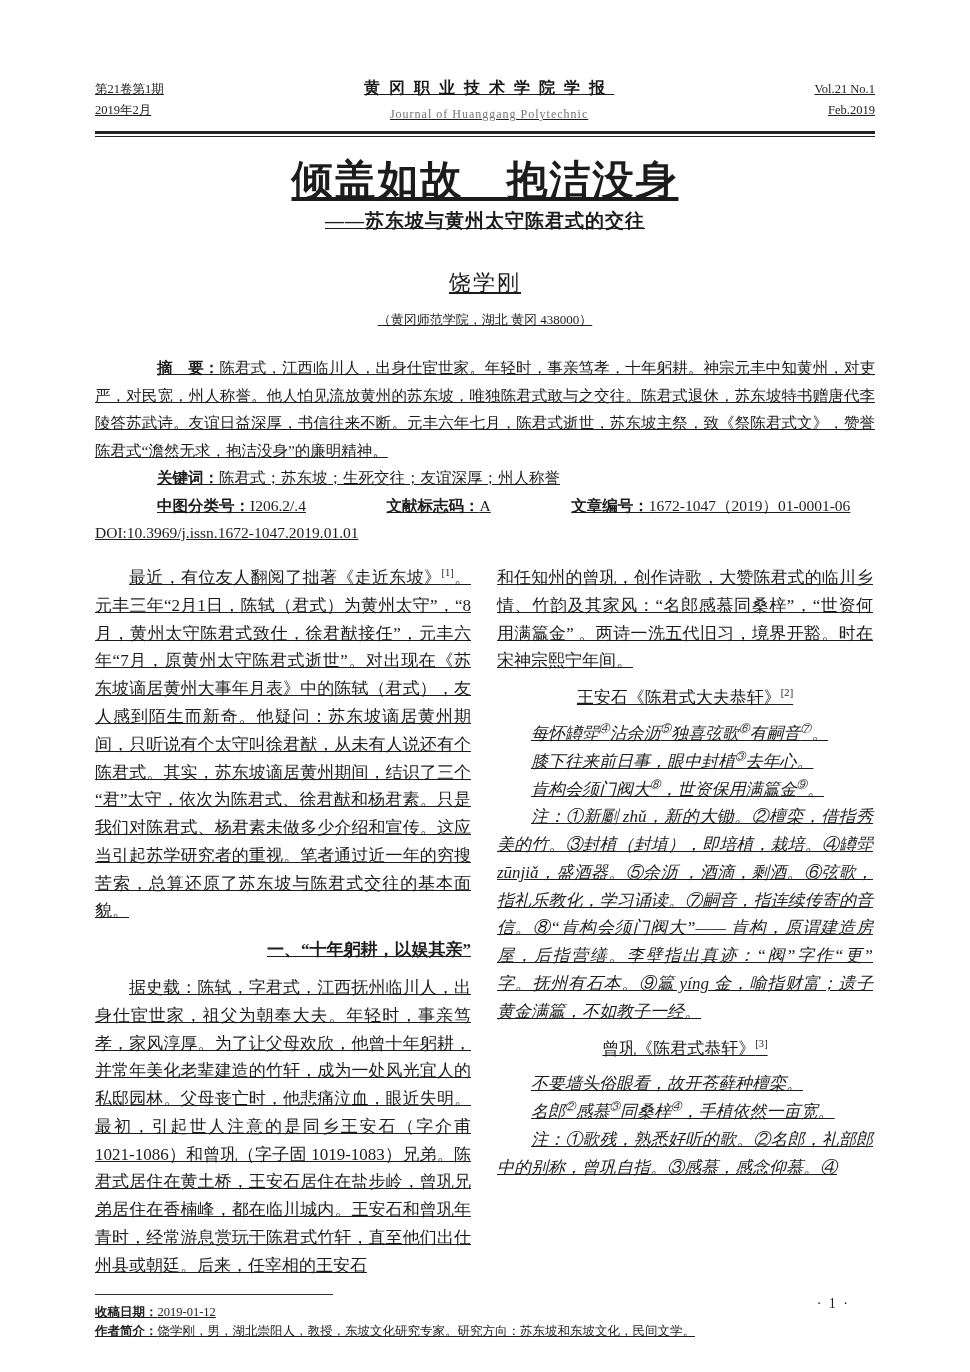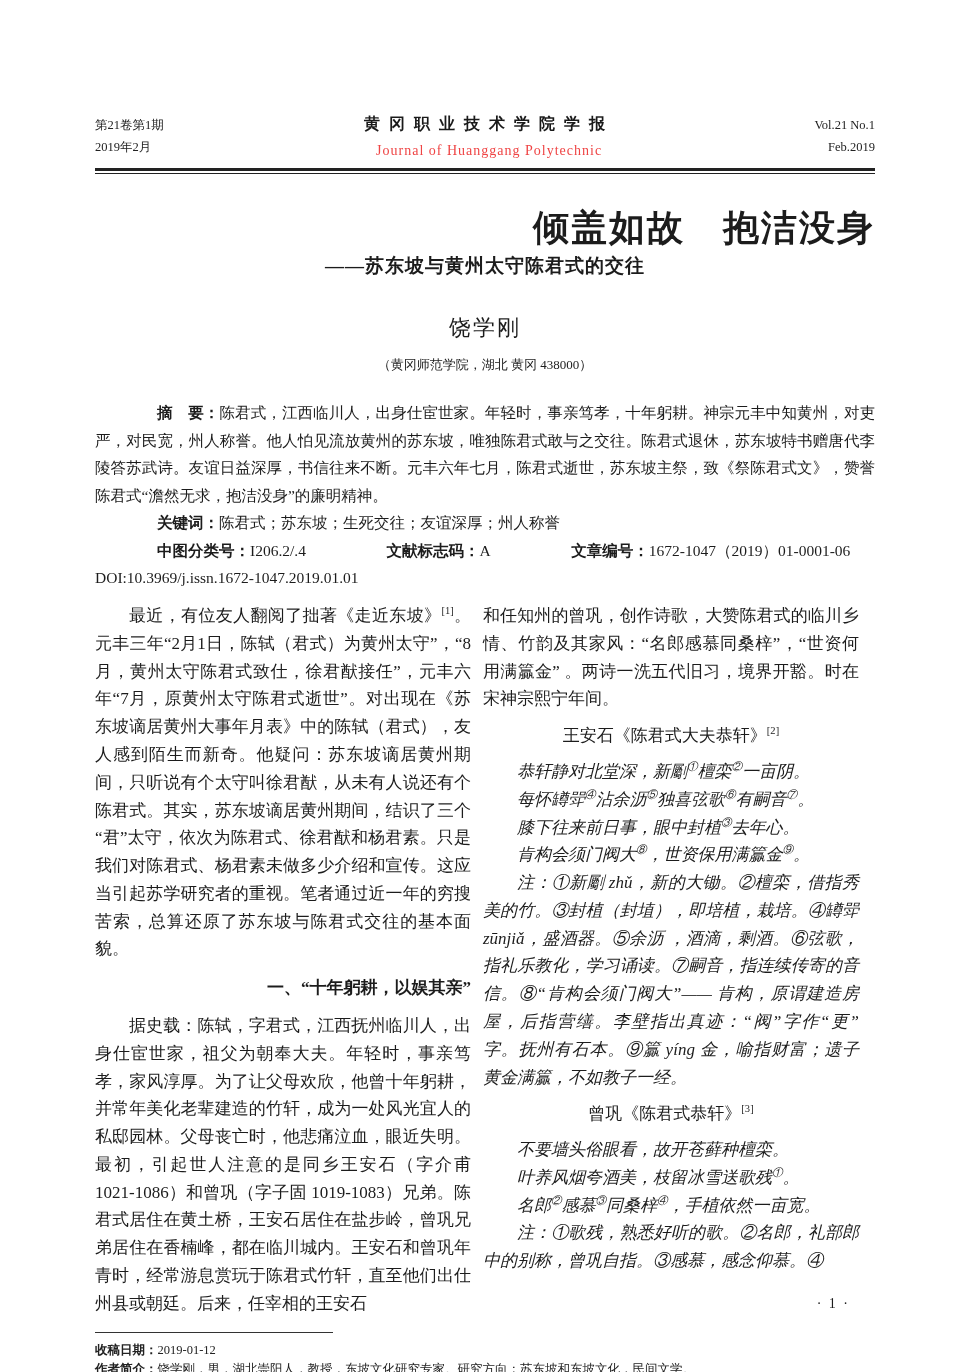--- a/index.html
+++ b/index.html
@@ -2,47 +2,47 @@
 <html lang="zh"><head>
 <meta charset="utf-8">
 <style>
   * { margin:0; padding:0; box-sizing:border-box; }
   html,body { background:#ffffff; }
   body {
     width:970px; height:1372px;
     font-family:"Liberation Serif","DejaVu Serif",serif;
     color:#1c1c1c;
   }
-  .page { width:970px; height:1372px; padding:114px 95px 0 95px; position:relative; overflow:hidden; }
+  .page { width:970px; height:1372px; padding:78px 95px 0 95px; position:relative; overflow:hidden;text-decoration:underline; }
 
   
   .jheader { display:flex; justify-content:space-between; align-items:center; }
   .hdr-side { font-size:12.5px; line-height:1.7; color:#222; }
   .hdr-side.left { text-align:left; }
   .hdr-side.right { text-align:right; }
   .hdr-center { text-align:center; }
   .hdr-cn { font-size:16px; font-weight:600; letter-spacing:9px; color:#1a1a1a; }
-  .hdr-en { font-size:14px; margin-top:8px; letter-spacing:1px; color:#ef4444; }
+  .hdr-en { font-size:12px; margin-top:8px; letter-spacing:1px; color:#737373; }
   .double-rule { margin-top:9px; height:6px; border-top:3.2px solid #222; border-bottom:1.8px solid #222; }
 
   
-  .art-title { margin-top:30px; text-align:right; font-size:36px; font-weight:bold; letter-spacing:2px; }
+  .art-title { margin-top:16px; text-align:center; font-size:41px; font-weight:bold; letter-spacing:2px; }
   .art-subtitle { margin-top:0; text-align:center; font-size:19px; font-weight:bold; letter-spacing:1px; }
   .art-author { margin-top:34px; text-align:center; font-size:22px; letter-spacing:2px; }
   .art-affil { margin-top:13px; text-align:center; font-size:13px; }
 
   
   .meta { margin-top:25px; font-size:15.5px; line-height:1.78; text-align:justify; }
   .meta p.indent { text-indent:2em; }
   .meta .lbl { font-weight:bold;margin-left:31px; }
   .meta .gap { display:inline-block; width:3.2em; }
   .doi-line { text-indent:0; }
 
   
-  .columns { margin-top:10px; display:flex; gap:12px; }
+  .columns { margin-top:17px; display:flex; gap:26px; }
   .col { width:376px; font-size:17px; line-height:1.635; text-align:justify; }
   .col p.ind { text-indent:2em; }
   sup { font-size:0.62em; vertical-align:super; line-height:0; }
   .sec-heading { font-weight:bold; text-align:right; text-indent:2em; margin:11px 0 10px 0; }
   .poem-heading { text-align:center; margin:9px 0 8px 0; }
   .poem { font-style:italic; }
   .poem-line { margin-left:2em; text-align:left; }
   .poem-note { font-style:italic; text-indent:2em; }
 
   
@@ -90,31 +90,29 @@
       <p class="ind"><span>最近，有位友人翻阅了拙著《走近东坡》</span><sup>[1]</sup><span>。元丰三年“2月1日，陈轼（君式）为黄州太守”，“8月，黄州太守陈君式致仕，徐君猷接任”，元丰六年“7月，原黄州太守陈君式逝世”。对出现在《苏东坡谪居黄州大事年月表》中的陈轼（君式），友人感到陌生而新奇。他疑问：苏东坡谪居黄州期间，只听说有个太守叫徐君猷，从未有人说还有个陈君式。其实，苏东坡谪居黄州期间，结识了三个“君”太守，依次为陈君式、徐君猷和杨君素。只是我们对陈君式、杨君素未做多少介绍和宣传。这应当引起苏学研究者的重视。笔者通过近一年的穷搜苦索，总算还原了苏东坡与陈君式交往的基本面貌。</span></p>
       <div class="sec-heading">一、“十年躬耕，以娱其亲”</div>
       <p class="ind">据史载：陈轼，字君式，江西抚州临川人，出身仕宦世家，祖父为朝奉大夫。年轻时，事亲笃孝，家风淳厚。为了让父母欢欣，他曾十年躬耕，并常年美化老辈建造的竹轩，成为一处风光宜人的私邸园林。父母丧亡时，他悲痛泣血，眼近失明。最初，引起世人注意的是同乡王安石（字介甫 1021-1086）和曾巩（字子固 1019-1083）兄弟。陈君式居住在黄土桥，王安石居住在盐步岭，曾巩兄弟居住在香楠峰，都在临川城内。王安石和曾巩年青时，经常游息赏玩于陈君式竹轩，直至他们出仕州县或朝廷。后来，任宰相的王安石</p>
     </div>
 
     <div class="col">
       <p>和任知州的曾巩，创作诗歌，大赞陈君式的临川乡情、竹韵及其家风：“名郎感慕同桑梓”，“世资何用满籯金” 。两诗一洗五代旧习，境界开豁。时在宋神宗熙宁年间。</p>
 
       <div class="poem-heading"><span>王安石《陈君式大夫恭轩》</span><sup>[2]</sup></div>
       <div class="poem">
-        <div class="poem-line sup-circ">恭轩静对北堂深，新劚<sup>①</sup>檀栾<sup>②</sup>一亩阴。</div>
         <div class="poem-line sup-circ">每怀罇斝<sup>④</sup>沾余沥<sup>⑤</sup>独喜弦歌<sup>⑥</sup>有嗣音<sup>⑦</sup>。</div>
         <div class="poem-line sup-circ">膝下往来前日事，眼中封植<sup>③</sup>去年心。</div>
         <div class="poem-line sup-circ">肯构会须门阀大<sup>⑧</sup>，世资保用满籯金<sup>⑨</sup>。</div>
       </div>
       <p class="poem-note">注：①新劚 zhǔ，新的大锄。②檀栾，借指秀美的竹。③封植（封埴），即培植，栽培。④罇斝 zūnjiǎ，盛酒器。⑤余沥 ，酒滴，剩酒。⑥弦歌，指礼乐教化，学习诵读。⑦嗣音，指连续传寄的音信。⑧“肯构会须门阀大”—— 肯构，原谓建造房屋，后指营缮。李壁指出真迹：“阀”字作“更”字。抚州有石本。⑨籯 yíng 金，喻指财富；遗子黄金满籯，不如教子一经。</p>
 
       <div class="poem-heading"><span>曾巩《陈君式恭轩》</span><sup>[3]</sup></div>
       <div class="poem">
         <div class="poem-line sup-circ">不要墙头俗眼看，故开苍藓种檀栾。</div>
-        <div class="poem-line sup-circ">叶养风烟夸酒美，枝留冰雪送歌残<sup>①</sup>。</div>
         <div class="poem-line sup-circ">名郎<sup>②</sup>感慕<sup>③</sup>同桑梓<sup>④</sup>，手植依然一亩宽。</div>
       </div>
       <p class="poem-note">注：①歌残，熟悉好听的歌。②名郎，礼部郎中的别称，曾巩自指。③感慕，感念仰慕。④</p>
     </div>
 
   </div>
 
   <div class="footnote-divider"></div>
   <div class="footer-info">
     <div><span class="lbl">收稿日期：</span><span>2019-01-12</span></div>

